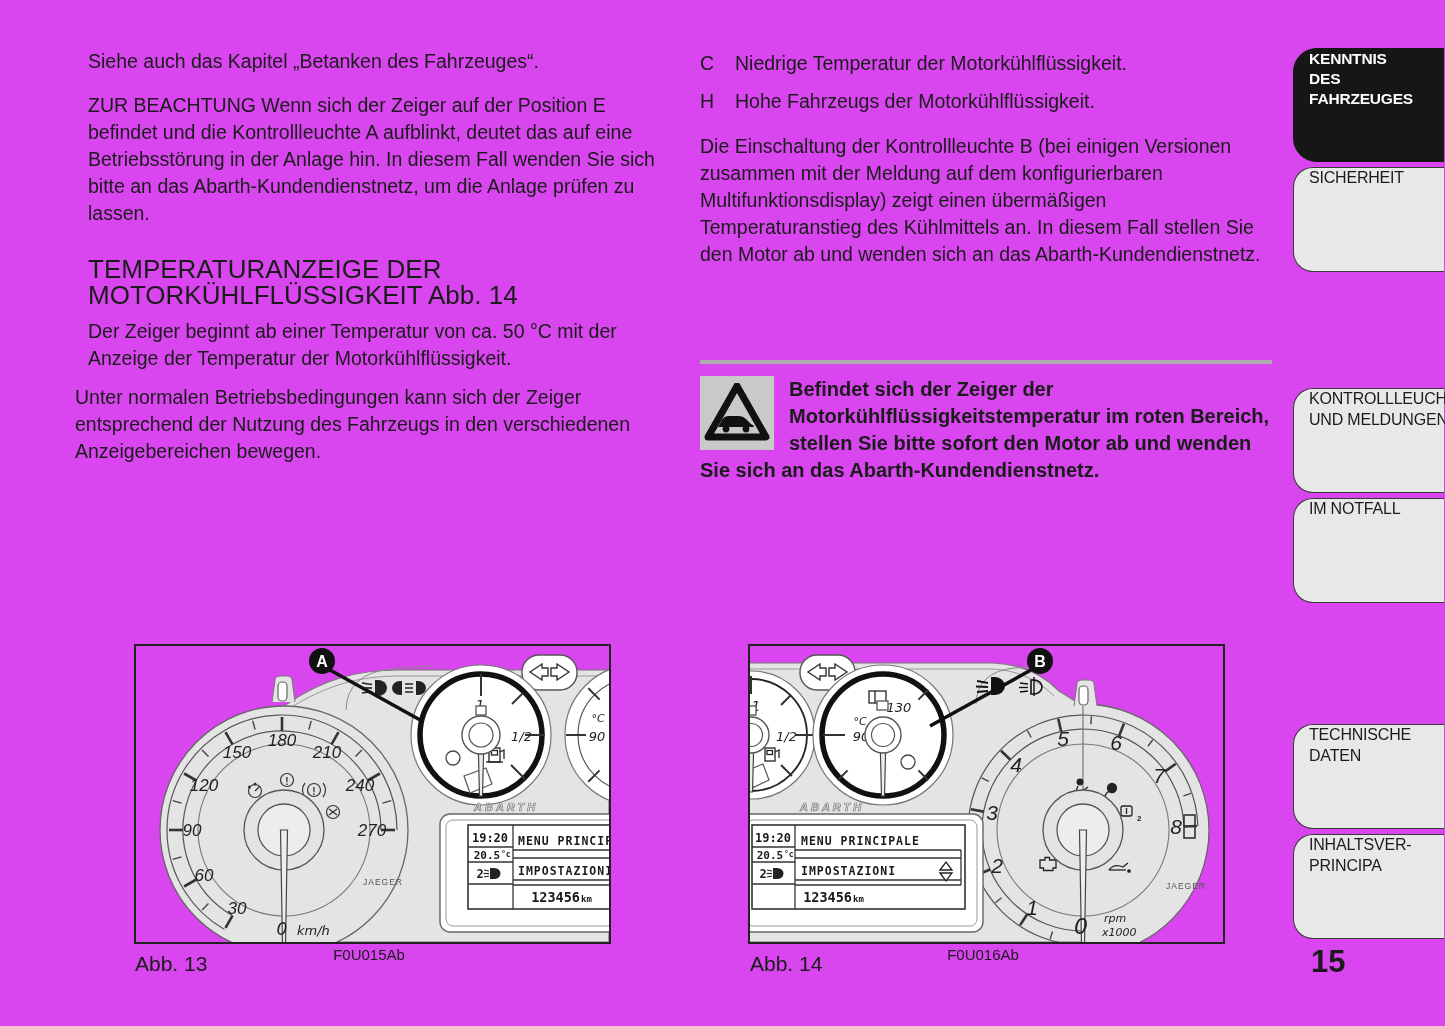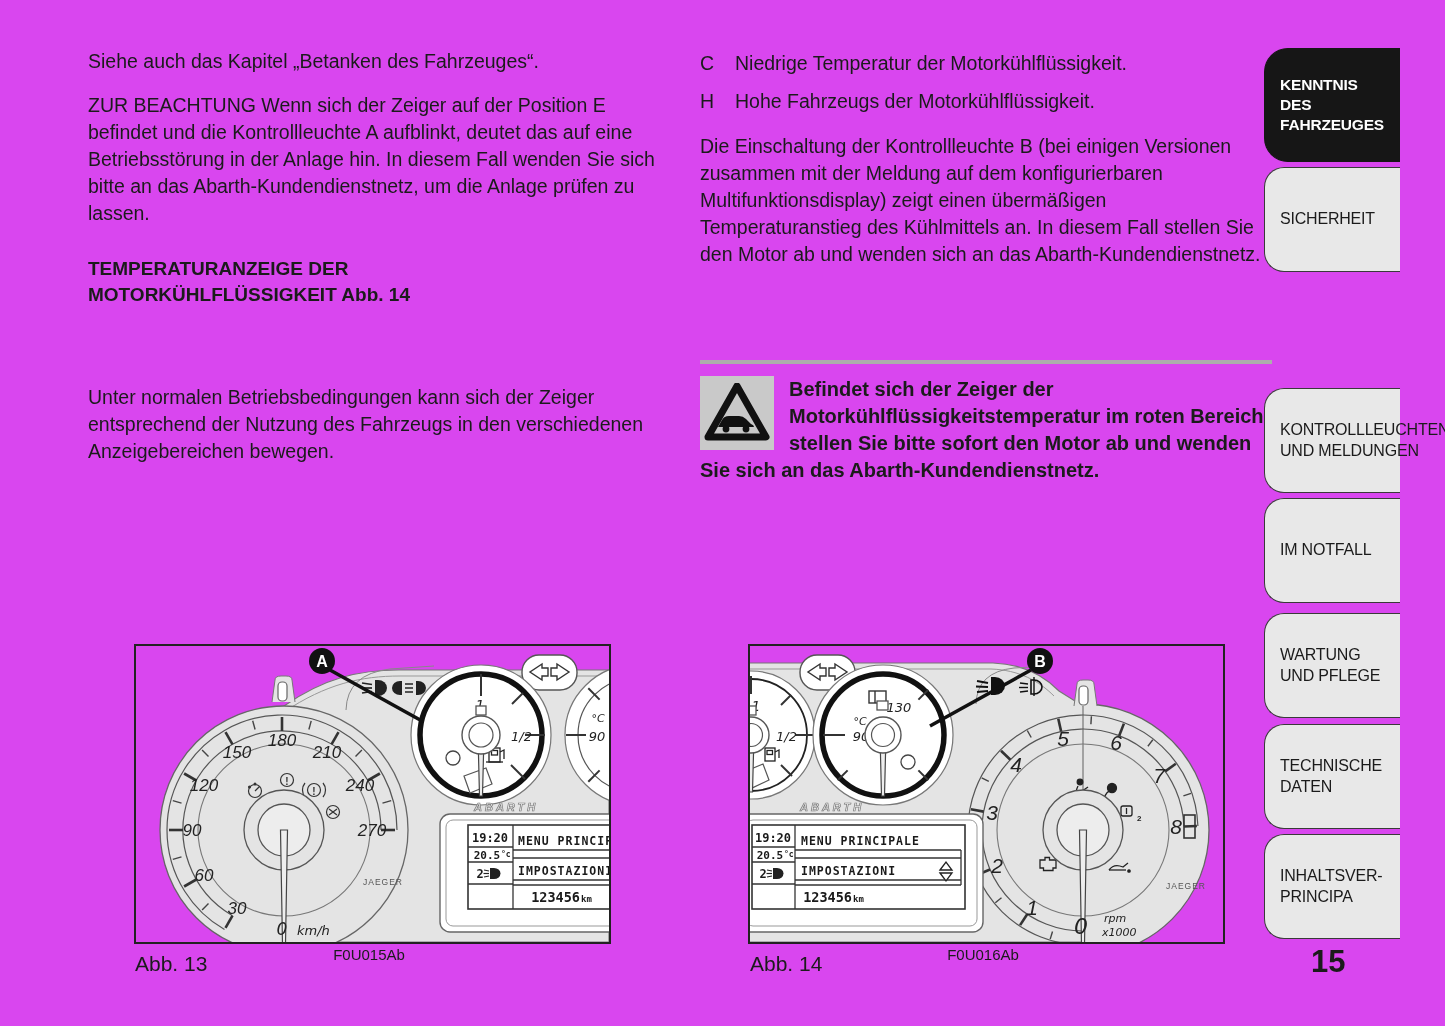--- a/index.html
+++ b/index.html
@@ -1,49 +1,50 @@
 <!DOCTYPE html>
 <html><head>
 <meta charset="utf-8">
 <style>
   html,body{margin:0;padding:0;background:#fff}
   .page{position:relative;width:1445px;height:1026px;background:#d946ef;
         font-family:"Liberation Sans",sans-serif;color:#1b1b1b;overflow:hidden}
   .abs{position:absolute}
   .para{font-size:19.5px;line-height:27px}
-  .heading{font-size:19px;font-weight:bold;line-height:26px;white-space:pre-line}
+  .heading{font-size:26px;font-weight:normal;line-height:26px;white-space:pre-line}
   .kv-item{font-size:19.5px;line-height:26px;display:flex}
   .kv-key{width:35px;flex:none}
   .rule{background:#adadad;height:4px}
   .warn-wrap{font-size:20px;line-height:27px;font-weight:bold;}
   .warn-icon{float:left;width:74px;height:74px;background:#c9c9c9;margin-right:15px;
              display:flex;align-items:center;justify-content:center}
   .caption{font-size:21px}
   .figcode{font-size:15px;font-weight:normal;text-align:center}
   .pagenum{font-size:31px;font-weight:bold}
-  .tab{position:absolute;left:1264px;width:136px;box-sizing:border-box;
+  .tab{position:absolute;left:1293px;width:151px;box-sizing:border-box;
        background:#e8e8e8;border:1.6px solid #3a3a3a;border-right:none;
-       border-radius:20px 0 0 20px;display:flex;align-items:center;padding-left:15px}
+       border-radius:20px 0 0 20px;display:flex;align-items:flex-start;padding-left:15px}
   .tab span{font-size:16px;line-height:1.3;white-space:pre-line;letter-spacing:-0.2px}
   .tab.active{background:#161616;border-color:#161616;border-radius:24px 0 0 24px}
   .tab.active span{color:#ffffff;font-weight:bold;font-size:15.5px}
   svg text{font-family:"Liberation Sans",sans-serif}
   .lcd{font-family:"DejaVu Sans Mono",monospace;font-weight:bold;fill:#1a1a1a}
   .dial{font-family:"DejaVu Sans",sans-serif;font-style:italic;fill:#222}
 </style>
 </head>
 <body>
 
 <div class="page">
 
   <div class="abs para" style="left:88px;top:48px;width:578px">Siehe auch das Kapitel „Betanken des Fahrzeuges“.</div>
   <div class="abs para" style="left:88px;top:92px;width:578px">ZUR BEACHTUNG Wenn sich der Zeiger auf der Position E befindet und die Kontrollleuchte A aufblinkt, deutet das auf eine Betriebsstörung in der Anlage hin. In diesem Fall wenden Sie sich bitte an das Abarth-Kundendienstnetz, um die Anlage prüfen zu lassen.</div>
   <div class="abs heading" style="left:88px;top:256px;width:578px">TEMPERATURANZEIGE DER
 MOTORKÜHLFLÜSSIGKEIT Abb. 14</div>
-  <div class="abs para" style="left:88px;top:384px;width:578px">Unter normalen Betriebsbedingungen kann sich der Zeiger entsprechend der Nutzung des Fahrzeugs in den verschiedenen Anzeigebereichen bewegen.</div>
+  <div class="abs para" style="left:88px;top:318px;width:578px">Der Zeiger beginnt ab einer Temperatur von ca. 50 °C mit der Anzeige der Temperatur der Motorkühlflüssigkeit.</div>
+  <div class="abs para" style="left:75px;top:384px;width:578px">Unter normalen Betriebsbedingungen kann sich der Zeiger entsprechend der Nutzung des Fahrzeugs in den verschiedenen Anzeigebereichen bewegen.</div>
 
   <div class="abs kv-item" style="left:700px;top:50px;width:572px">
     <span class="kv-key">C</span>
     <span>Niedrige Temperatur der Motorkühlflüssigkeit.</span>
   </div>
   <div class="abs kv-item" style="left:700px;top:88px;width:572px">
     <span class="kv-key">H</span>
     <span>Hohe Fahrzeugs der Motorkühlflüssigkeit.</span>
   </div>
   <div class="abs para" style="left:700px;top:133px;width:572px">Die Einschaltung der Kontrollleuchte B (bei einigen Versionen zusammen mit der Meldung auf dem konfigurierbaren Multifunktionsdisplay) zeigt einen übermäßigen Temperaturanstieg des Kühlmittels an. In diesem Fall stellen Sie den Motor ab und wenden sich an das Abarth-Kundendienstnetz.</div>
@@ -466,24 +467,20 @@
   <div class="tab" style="top:167px;height:105px">
     <span>SICHERHEIT</span>
     </div>
   <div class="tab" style="top:388px;height:105px">
     <span>KONTROLLLEUCHTEN
 UND MELDUNGEN</span>
     </div>
   <div class="tab" style="top:498px;height:105px">
     <span>IM NOTFALL</span>
     </div>
-  <div class="tab" style="top:613px;height:105px">
-    <span>WARTUNG
-UND PFLEGE</span>
-    </div>
   <div class="tab" style="top:724px;height:105px">
     <span>TECHNISCHE DATEN</span>
     </div>
   <div class="tab" style="top:834px;height:105px">
     <span>INHALTSVER-
 PRINCIPA</span>
     </div>
 
   <div class="abs pagenum" style="left:1311px;top:944px">15</div>
 

